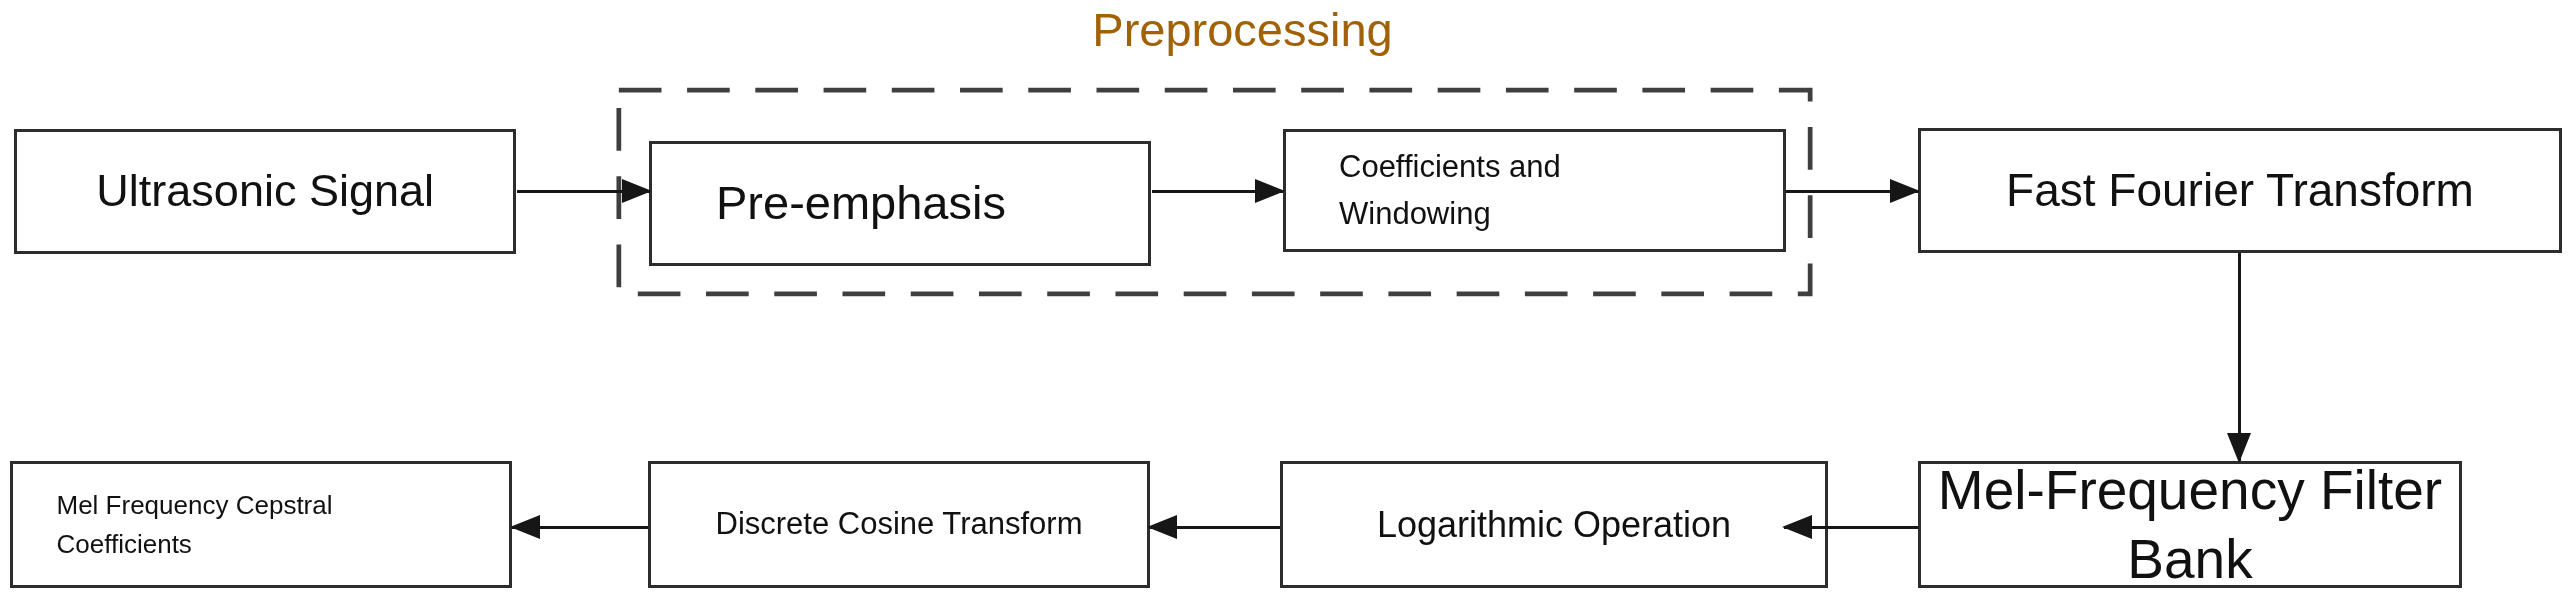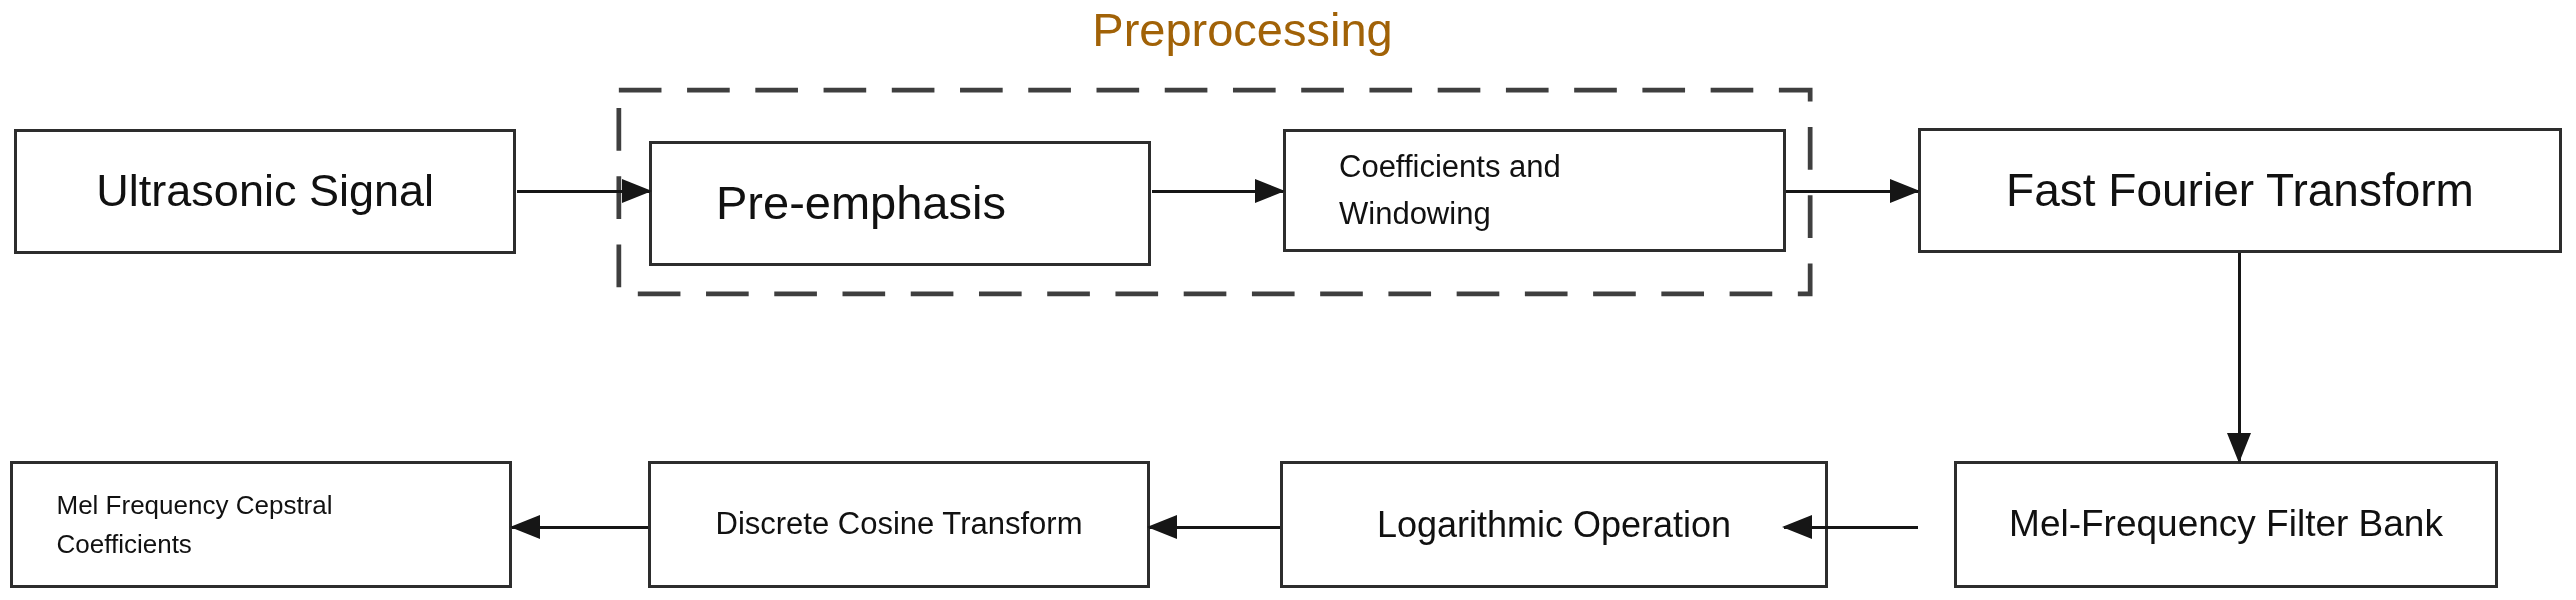--- a/index.html
+++ b/index.html
@@ -29,21 +29,21 @@
     line-height: 1.25;
   }
   .box.align-left {
     justify-content: flex-start;
     text-align: left;
   }
   .n-ultrasonic     { left: 14.2px;   top: 129px; width: 502px; height: 125px; font-size: 45px; }
   .n-preemphasis    { left: 649px;  top: 129px; width: 502px; height: 125px; font-size: 47px; padding-left: 64px; margin-top: 12px; }
   .n-segmentation   { left: 1283px; top: 129px; width: 503px; height: 123px; font-size: 31px; padding-left: 53px; line-height: 1.5; }
   .n-fft            { left: 1918px; top: 128px; width: 644px; height: 125px; font-size: 46px; }
-  .n-filterbank     { left: 1918px; top: 461px; width: 544px; height: 127px; font-size: 37px; margin-left: 36px; }
+  .n-filterbank     { left: 1918px; top: 461px; width: 544px; height: 127px; font-size: 55px; }
   .n-logarithmic    { left: 1280px; top: 461px; width: 548px; height: 127px; font-size: 36px; }
   .n-dct            { left: 648px;  top: 461px; width: 502px; height: 127px; font-size: 31px; }
   .n-mfcc           { left: 9.5px;   top: 461px; width: 502px; height: 127px; font-size: 26px; padding-left: 44px; line-height: 1.5; }
 
   
   .group-outline {
     position: absolute;
     left: 616px; top: 87px;
     width: 1197px; height: 210px;
   }

